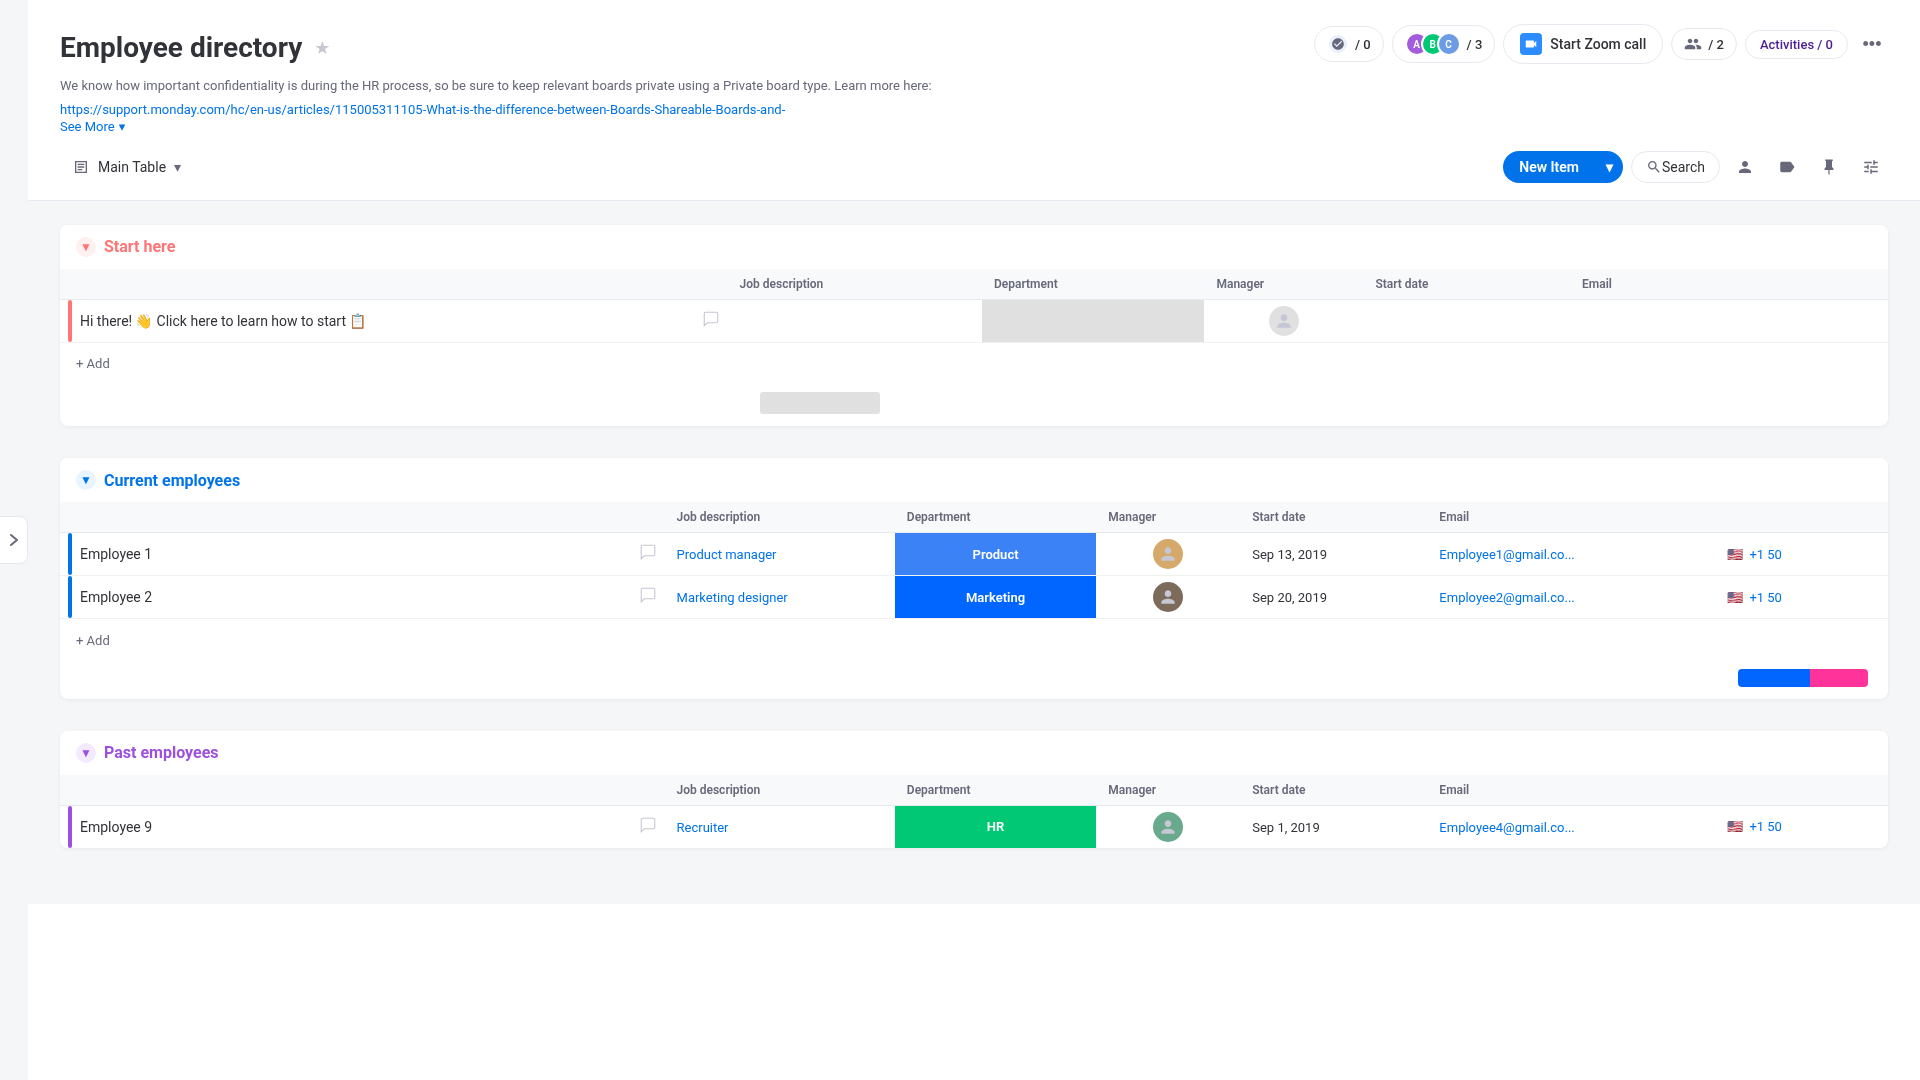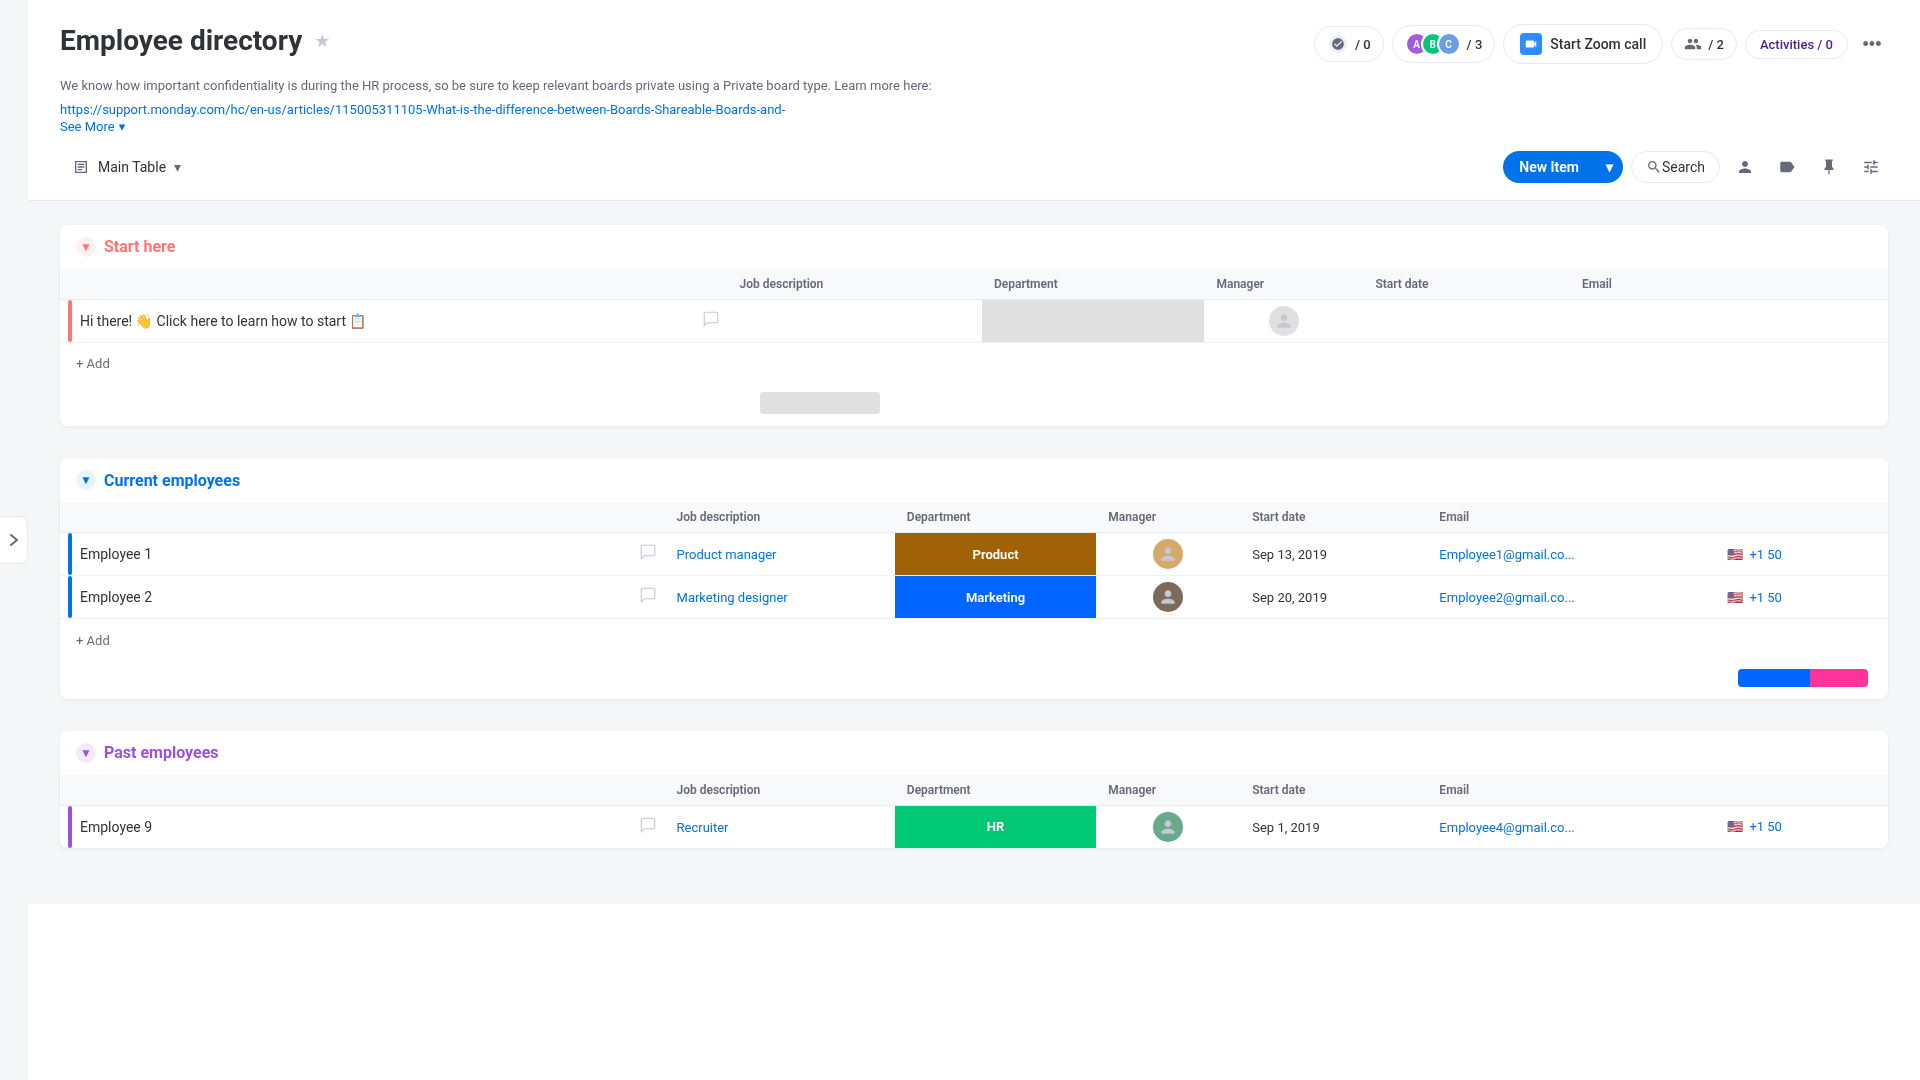--- a/index.html
+++ b/index.html
@@ -4,21 +4,21 @@
   <style>
     * { box-sizing: border-box; margin: 0; padding: 0; }
     body { font-family: -apple-system, BlinkMacSystemFont, 'Segoe UI', Roboto, sans-serif; background: #f5f6f8; color: #323338; font-size: 14px; overflow-x: hidden; }
 
     .sidebar-toggle { position: fixed; left: 0; top: 50%; transform: translateY(-50%); width: 28px; height: 48px; background: #fff; border: 1px solid #e6e9ef; border-left: none; border-radius: 0 8px 8px 0; display: flex; align-items: center; justify-content: center; cursor: pointer; z-index: 10; }
 
     .main-content { margin-left: 28px; background: #fff; min-height: 1080px; }
 
     
     .board-header { padding: 24px 32px 0 32px; }
-    .board-title-row { display: flex; align-items: flex-start; justify-content: space-between; margin-bottom: 12px; }
+    .board-title-row { display: flex; align-items: flex-end; justify-content: space-between; margin-bottom: 12px; }
     .board-title-left { display: flex; align-items: center; gap: 12px; }
     .board-title { font-size: 28px; font-weight: 700; color: #323338; }
     .star-icon { color: #c5c7d4; font-size: 18px; cursor: pointer; }
     .board-title-right { display: flex; align-items: center; gap: 8px; }
 
     .header-btn { display: flex; align-items: center; gap: 6px; padding: 6px 12px; border: 1.5px solid #e6e9ef; border-radius: 20px; background: #fff; cursor: pointer; font-size: 13px; color: #323338; font-weight: 500; }
     .avatar { width: 28px; height: 28px; border-radius: 50%; background: #6c9ce3; border: 2px solid #fff; display: flex; align-items: center; justify-content: center; font-size: 11px; color: #fff; font-weight: 600; overflow: hidden; }
     .avatar-group { display: flex; }
     .avatar-group .avatar { margin-left: -8px; }
     .avatar-group .avatar:first-child { margin-left: 0; }
@@ -78,21 +78,21 @@
     .col-phone { width: 120px; }
 
     .cell-name { display: flex; align-items: center; padding: 0 8px; gap: 8px; }
     .row-color-bar { width: 4px; height: 100%; min-height: 42px; flex-shrink: 0; border-radius: 2px; }
     .row-name-text { flex: 1; font-size: 14px; color: #323338; }
     .chat-icon { color: #c5c7d4; font-size: 16px; cursor: pointer; margin-left: auto; }
 
     .cell-job { padding: 0 12px; font-size: 13px; color: #0073ea; cursor: pointer; }
     .cell-dept { padding: 0; display: flex; }
     .dept-badge { display: flex; align-items: center; justify-content: center; width: 100%; height: 42px; font-size: 13px; font-weight: 600; color: #fff; }
-    .dept-product { background: #a16207; }
+    .dept-product { background: #3b82f6; }
     .dept-marketing { background: #0066ff; }
     .dept-hr { background: #00c875; }
 
     .cell-manager { padding: 0 12px; display: flex; align-items: center; justify-content: center; }
     .manager-avatar { width: 30px; height: 30px; border-radius: 50%; overflow: hidden; background: #e0e0e0; display: flex; align-items: center; justify-content: center; }
     .manager-avatar svg { width: 20px; height: 20px; fill: #c5c7d4; }
 
     .cell-date { padding: 0 12px; font-size: 13px; color: #323338; white-space: nowrap; }
     .cell-email { padding: 0 12px; font-size: 13px; color: #0073ea; cursor: pointer; white-space: nowrap; overflow: hidden; text-overflow: ellipsis; }
     .cell-phone { padding: 0 12px; font-size: 13px; color: #0073ea; display: flex; align-items: center; gap: 6px; }

